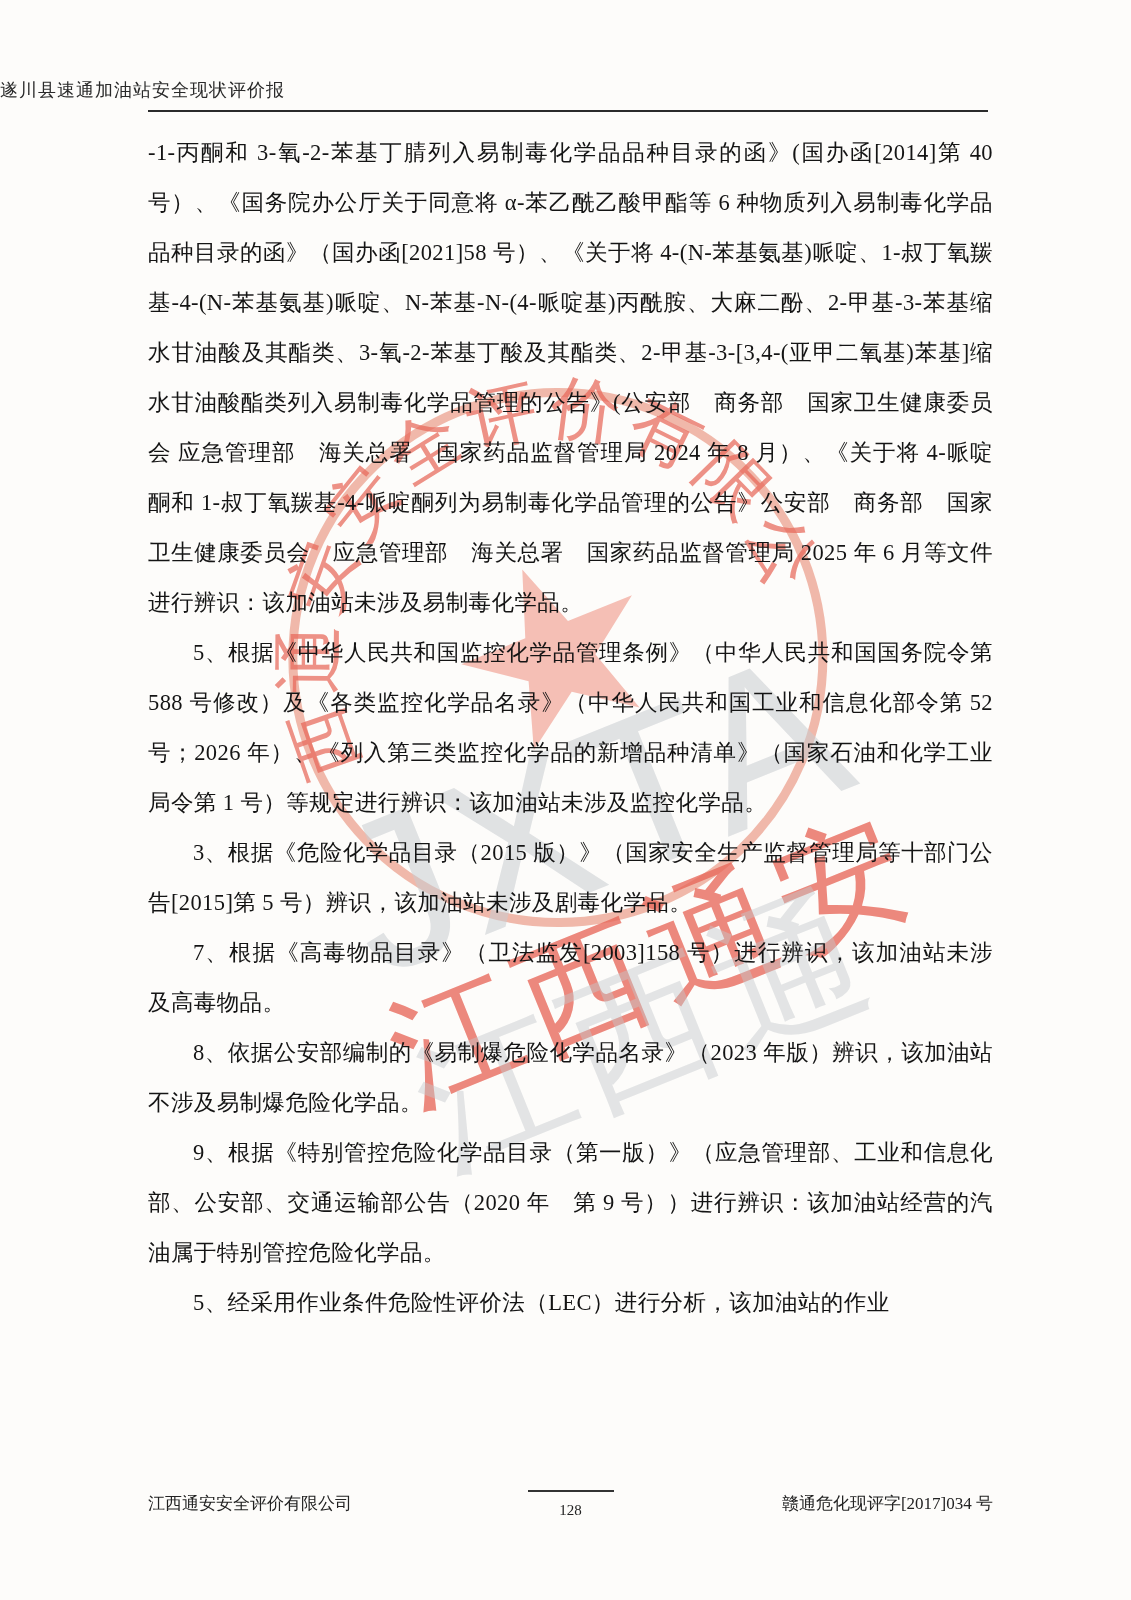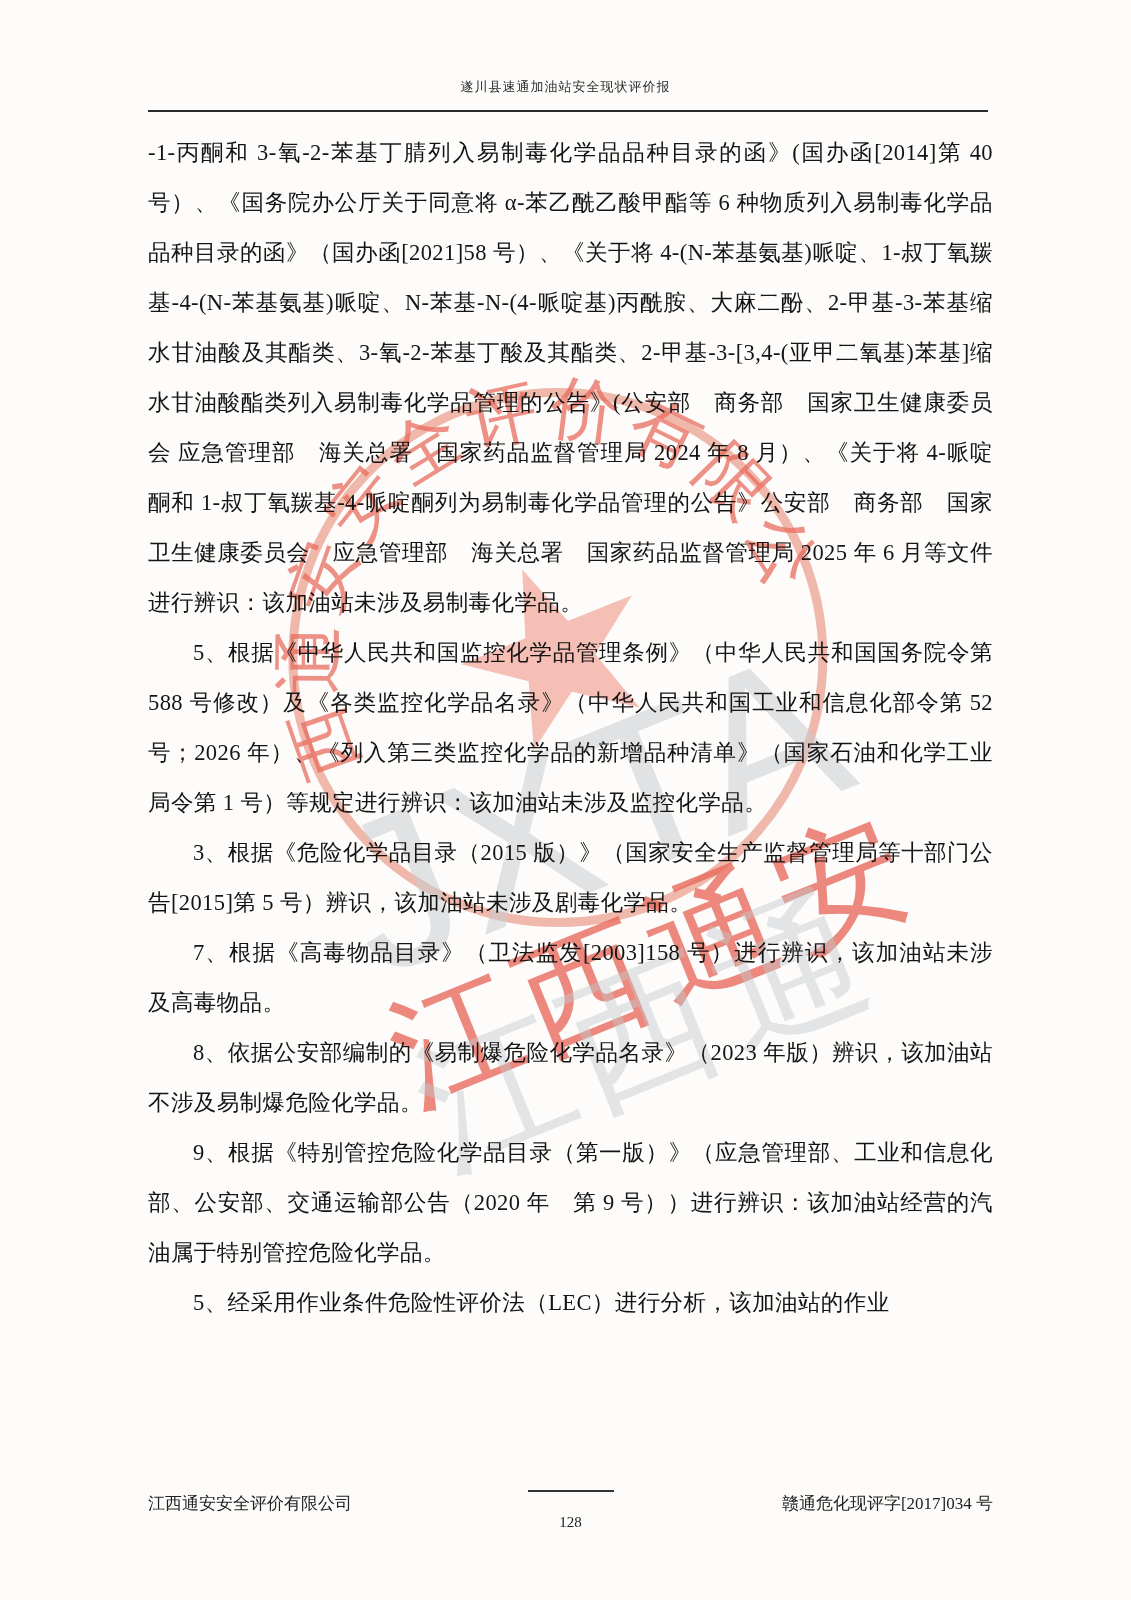--- a/index.html
+++ b/index.html
@@ -16,22 +16,22 @@
     font-family: "Liberation Serif", "DejaVu Serif", serif;
     color: #1b1b1b;
   }
 
   
   .header-text {
     position: absolute;
     top: 78px;
     left: 0;
     width: 100%;
-    text-align: center;
-    font-size: 13px;
+    text-align: left;
+    font-size: 18px;
     letter-spacing: 1px;
     color: #2a2a2a;
   }
   .header-rule {
     position: absolute;
     top: 110px;
     left: 148px;
     width: 840px;
     height: 2px;
     background: #2b2b2b;
@@ -85,21 +85,21 @@
   }
   .footer-right {
     position: absolute;
     right: 0;
     top: 0;
   }
   .footer-center {
     position: absolute;
     left: 50%;
     transform: translateX(-50%);
-    top: 16px;
+    top: 4px;
     text-align: center;
     font-size: 15px;
     padding-top: 6px;
   }
   .footer-rule {
     position: absolute;
     left: 50%;
     transform: translateX(-50%);
     top: -2px;
     width: 86px;

